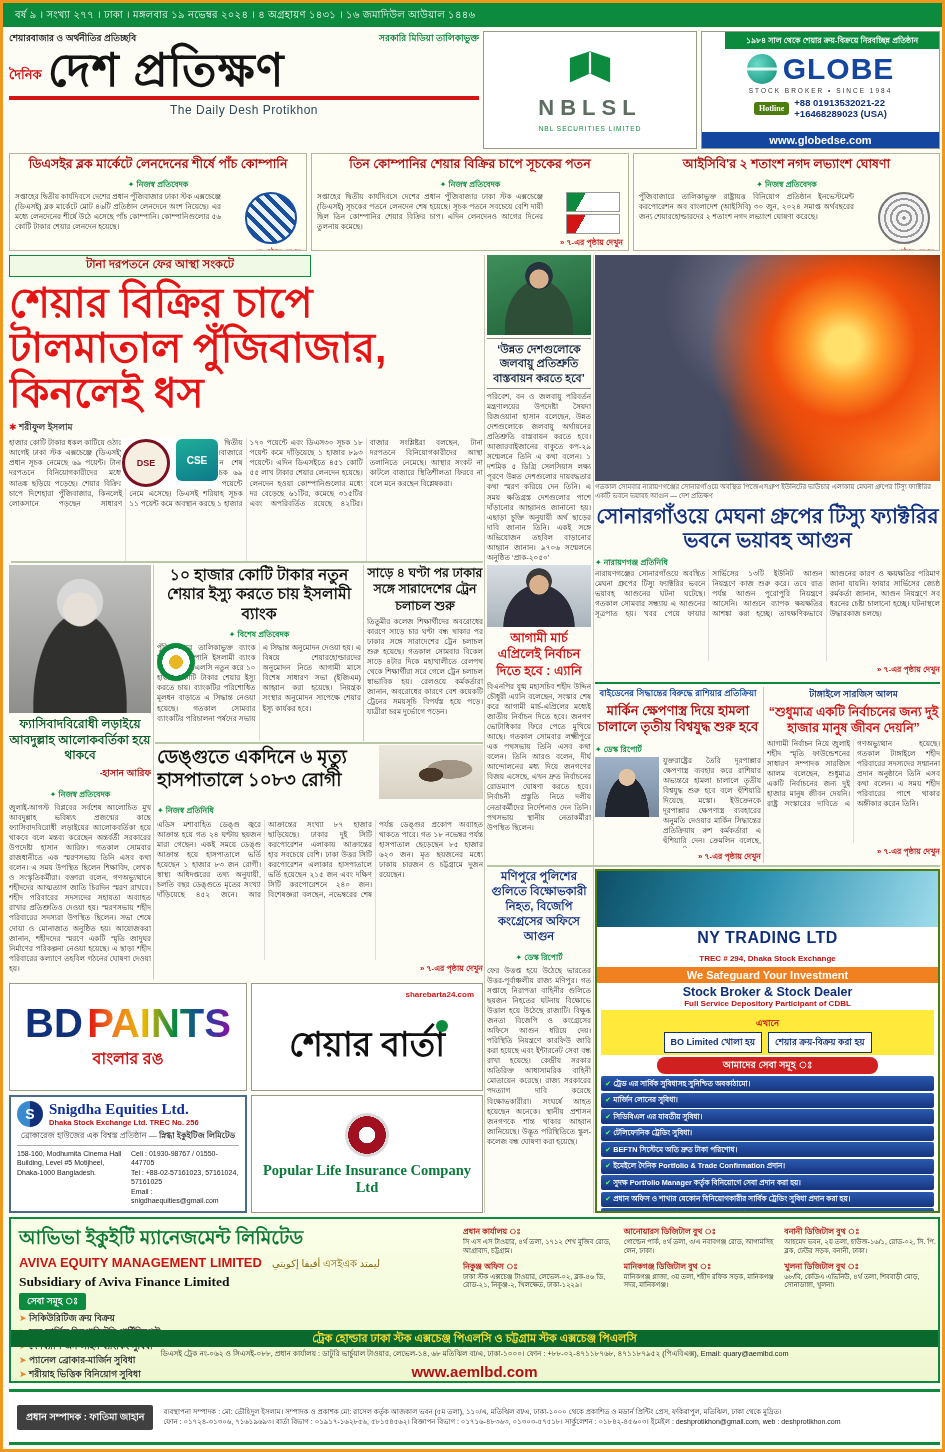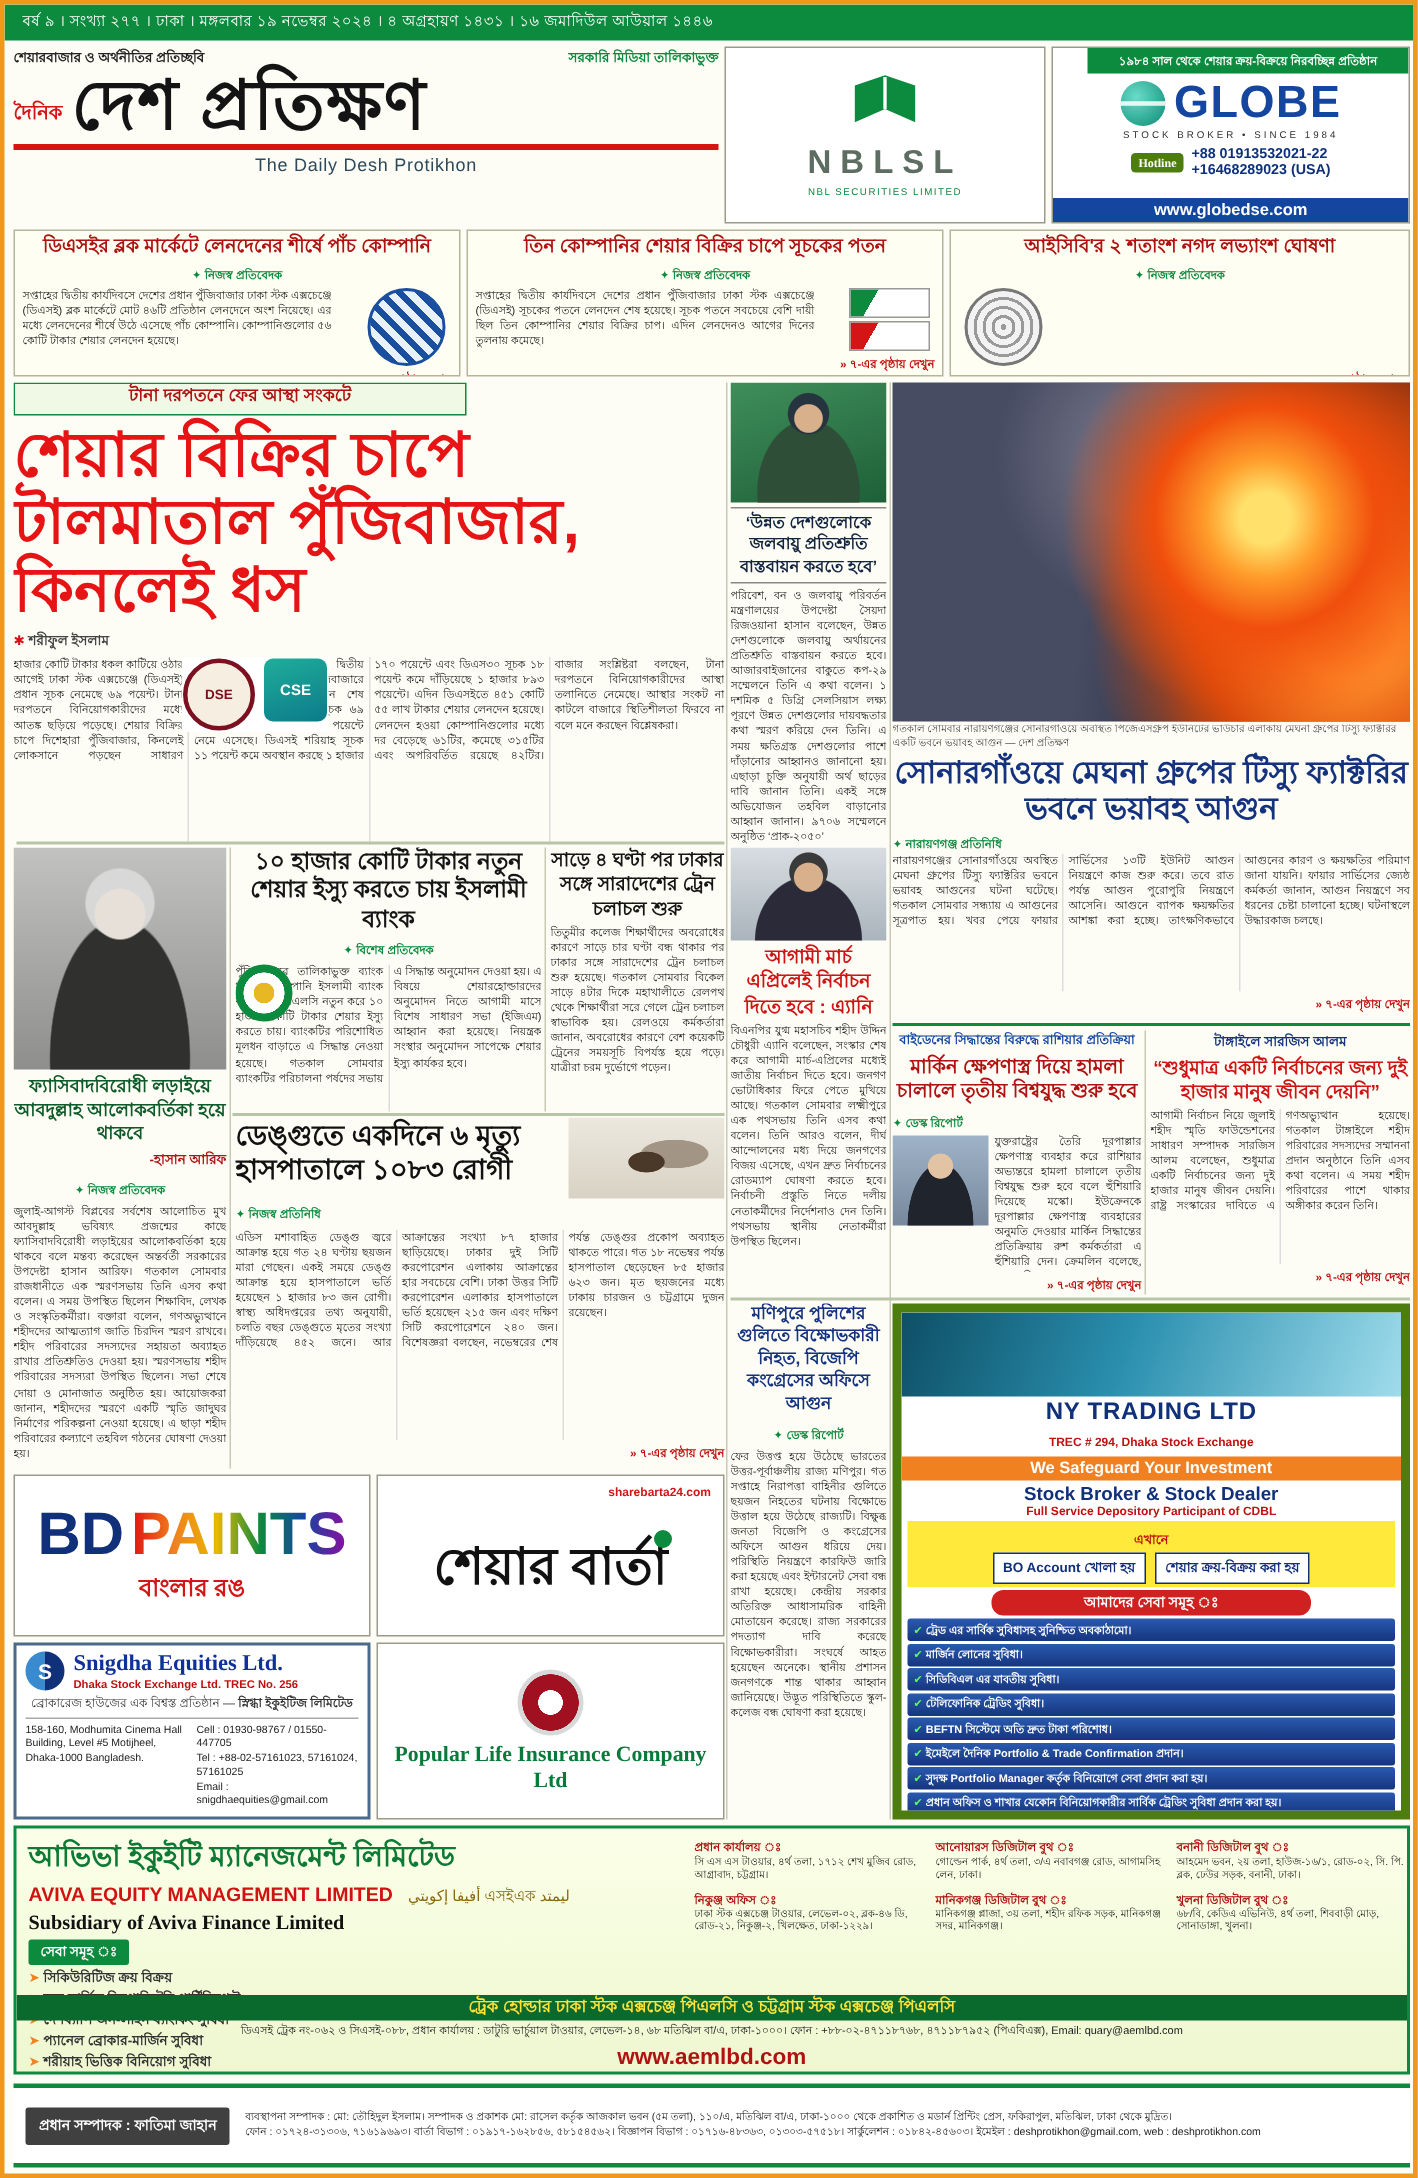--- a/index.html
+++ b/index.html
@@ -147,21 +147,21 @@
 
   .sarjis{left:764px;top:684px;width:173px;height:176px;overflow:hidden;}
   .sarjis-kicker{font-size:9px;font-weight:800;color:#14327e;text-align:center;}
   .sarjis-head{font-size:12.5px;font-weight:800;color:#d01414;line-height:1.3;text-align:center;margin:2px 0;}
   .sarjis-body{columns:2;column-gap:7px;column-rule:1px solid #ddd;height:104px;}
 
   .manipur{left:484px;top:866px;width:104px;height:344px;overflow:hidden;}
   .manipur-head{font-size:11.5px;font-weight:800;color:#14327e;line-height:1.3;text-align:center;}
 
   
-  .nyad{left:592px;top:866px;width:345px;height:344px;border:6px solid #4d7c0f;background:#fff;overflow:hidden;}
+  .nyad{left:592px;top:866px;width:345px;height:344px;border:2px solid #4d7c0f;background:#fff;overflow:hidden;}
   .ny-img{height:56px;background:linear-gradient(110deg,#0e4f66,#2a8fae 45%,#9fdcec);}
   .ny-namerow{text-align:center;padding:2px 0 0;}
   .ny-name{font-size:16px;font-weight:900;color:#10307a;letter-spacing:.5px;}
   .ny-trec{font-size:8px;font-weight:bold;color:#c01010;}
   .ny-banner{background:#f08020;color:#fff;font-size:11px;font-weight:800;text-align:center;padding:2px 0;margin-top:2px;}
   .ny-line1{font-size:12.5px;font-weight:900;color:#10307a;text-align:center;margin-top:2px;}
   .ny-line2{font-size:8px;font-weight:bold;color:#c01010;text-align:center;}
   .ny-yellow{background:#ffe93a;margin:2px 4px;padding:2px 4px;text-align:center;}
   .ny-ekhane{font-size:8.5px;font-weight:800;color:#c01010;}
   .ny-boxes{display:flex;gap:6px;justify-content:center;margin-top:1px;}
@@ -303,20 +303,21 @@
         <div class="bex2"></div>
       </div>
     </div>
     <div class="more">৭-এর পৃষ্ঠায় দেখুন</div>
   </div>
 
   <div class="abs brief" style="left:630px;top:150px;width:307px;height:98px;">
     <div class="brief-title">আইসিবি'র ২ শতাংশ নগদ লভ্যাংশ ঘোষণা</div>
     <div class="brief-byline"><span class="byline">নিজস্ব প্রতিবেদক</span></div>
     <div class="brief-flex">
+      <div class="brief-body body-txt">পুঁজিবাজারে তালিকাভুক্ত রাষ্ট্রায়ত্ত বিনিয়োগ প্রতিষ্ঠান ইনভেস্টমেন্ট করপোরেশন অব বাংলাদেশ (আইসিবি) ৩০ জুন, ২০২৪ সমাপ্ত অর্থবছরের জন্য শেয়ারহোল্ডারদের ২ শতাংশ নগদ লভ্যাংশ ঘোষণা করেছে।</div>
       <div class="logo-fig">
           <div class="honeycomb"></div>
         </div>
     </div>
     <div class="more">৭-এর পৃষ্ঠায় দেখুন</div>
   </div>
 
   <div class="abs lead">
     <div class="lead-kicker">টানা দরপতনে ফের আস্থা সংকটে</div>
     <h1 class="lead-head">শেয়ার বিক্রির চাপে টালমাতাল পুঁজিবাজার, কিনলেই ধস</h1>
@@ -418,21 +419,21 @@
     <div class="ny-namerow">
       <span class="ny-name">NY TRADING LTD</span><br>
       <span class="ny-trec">TREC # 294, Dhaka Stock Exchange</span>
     </div>
     <div class="ny-banner">We Safeguard Your Investment</div>
     <div class="ny-line1">Stock Broker &amp; Stock Dealer</div>
     <div class="ny-line2">Full Service Depository Participant of CDBL</div>
     <div class="ny-yellow">
       <span class="ny-ekhane">এখানে</span>
       <div class="ny-boxes">
-        <span class="ny-box">BO Account খোলা হয়</span>
+        <span class="ny-box">BO Limited খোলা হয়</span>
         <span class="ny-box">শেয়ার ক্রয়-বিক্রয় করা হয়</span>
       </div>
     </div>
     <div class="ny-servtitle">আমাদের সেবা সমূহ ঃ</div>
     <ul class="ny-list">
       <li>ট্রেড এর সার্বিক সুবিধাসহ সুনিশ্চিত অবকাঠামো।</li>
       <li>মার্জিন লোনের সুবিধা।</li>
       <li>সিডিবিএল এর যাবতীয় সুবিধা।</li>
       <li>টেলিফোনিক ট্রেডিং সুবিধা।</li>
       <li>BEFTN সিস্টেমে অতি দ্রুত টাকা পরিশোধ।</li>

